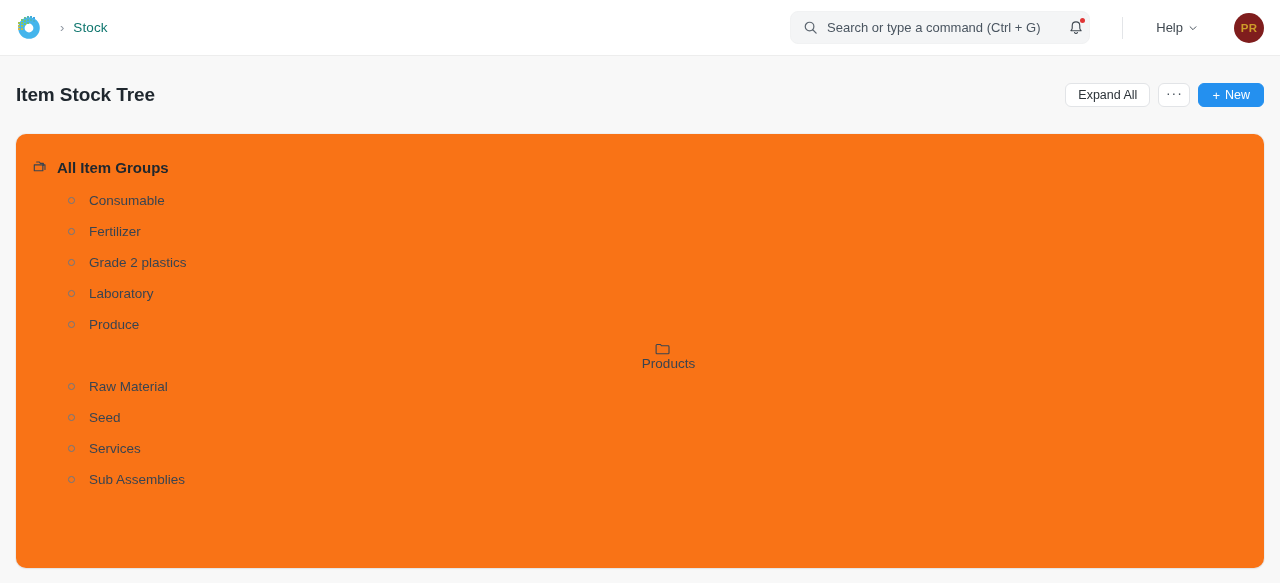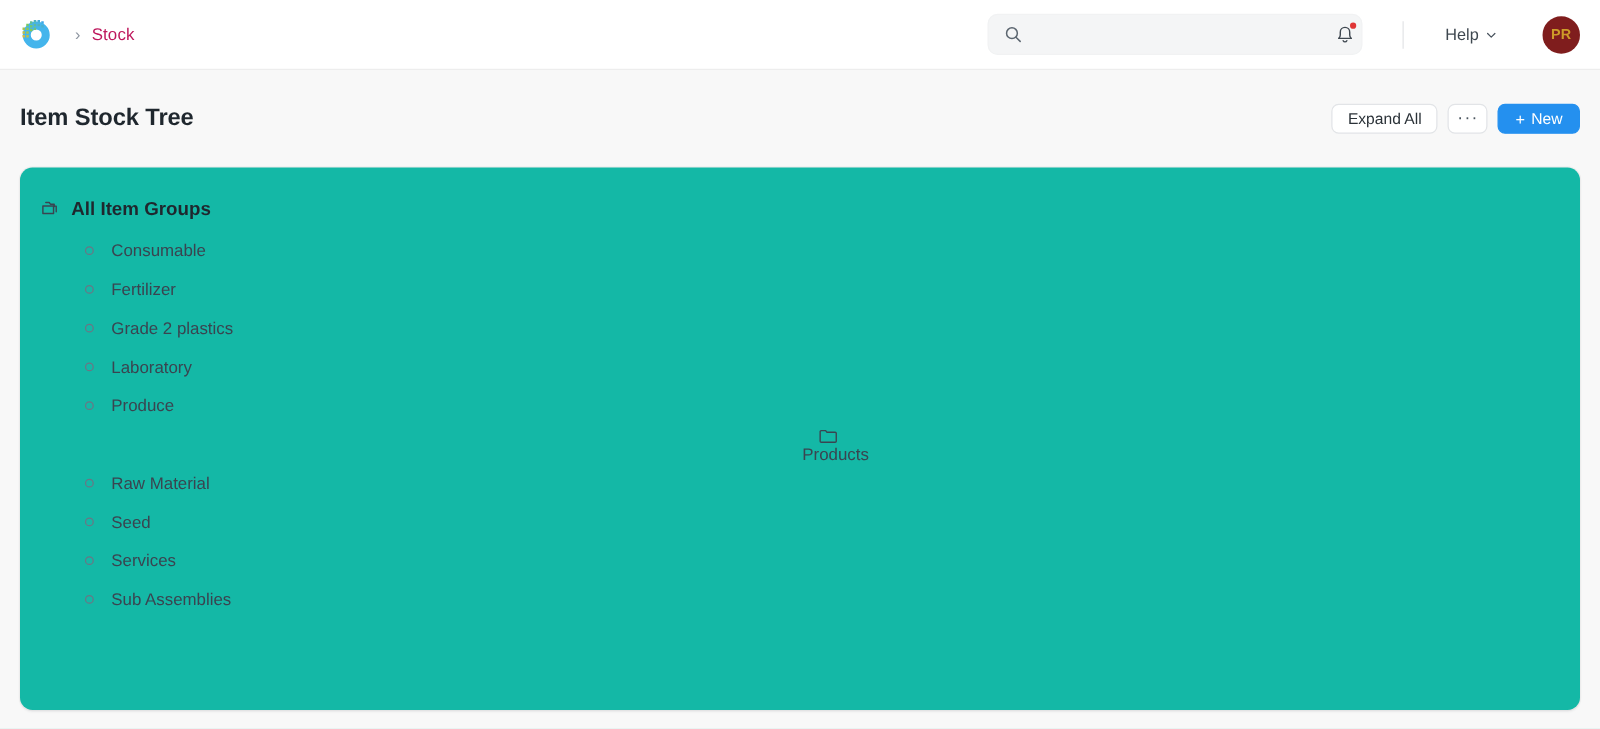--- a/index.html
+++ b/index.html
@@ -31,21 +31,21 @@
   }
   .bc-sep {
     font-size: 13px;
     color: #8D95A0;
     margin: 0 9px 0 16px;
     line-height: 1;
     font-weight: 500;
   }
   .bc-item {
     font-size: 13.5px;
-    color: #be185d;
+    color: #0f766e;
     font-weight: 500;
     letter-spacing: 0.1px;
   }
 
   .nav-center {
     position: absolute;
     left: 790px;
     top: 11px;
     width: 300px;
     height: 33px;
@@ -177,21 +177,21 @@
     border-color: #2490EF;
     color: #FFFFFF;
     font-weight: 400;
     padding: 0 13px;
   }
   .btn-primary .plus { margin-right: 5px; font-size: 13px; }
 
   
   .card-wrap { padding: 0 16px; }
   .card {
-    background: #14b8a6;
+    background: #f97316;
     border-radius: 10px;
     box-shadow: 0 1px 2px rgba(17,24,39,0.06), 0 0 0 1px rgba(17,24,39,0.035);
     min-height: 434px;
     padding: 18px 0 14px 0;
   }
 
   
   .tree-root { padding-left: 16px; }
   .tree-node {
     display: flex;
@@ -270,20 +270,21 @@
     <span class="bc-sep">›</span>
     <span class="bc-item">Stock</span>
   </div>
 
   <div class="nav-center">
     <div class="searchbox">
       <svg class="sq" width="15" height="15" viewBox="0 0 16 16">
         <circle cx="7" cy="7" r="4.6" fill="none" stroke="#5C6670" stroke-width="1.3"></circle>
         <line x1="10.4" y1="10.4" x2="14" y2="14" stroke="#5C6670" stroke-width="1.3" stroke-linecap="round"></line>
       </svg>
+      <input class="search-input" type="text" placeholder="Search or type a command (Ctrl + G)" style="">
     </div>
   </div>
 
   <div class="nav-right">
     <div class="bell-wrap">
       <svg width="18" height="18" viewBox="0 0 20 20">
         <path d="M10 3.2c-2.4 0-4.2 1.9-4.2 4.3v2.6c0 .9-.35 1.7-.95 2.35l-.5.55h11.3l-.5-.55c-.6-.65-.95-1.45-.95-2.35V7.5c0-2.4-1.8-4.3-4.2-4.3z" fill="none" stroke="#3F4850" stroke-width="1.25" stroke-linejoin="round"></path>
         <path d="M8.4 15.1a1.75 1.75 0 0 0 3.2 0" fill="none" stroke="#3F4850" stroke-width="1.25" stroke-linecap="round"></path>
       </svg>
       <span class="bell-dot"></span>

